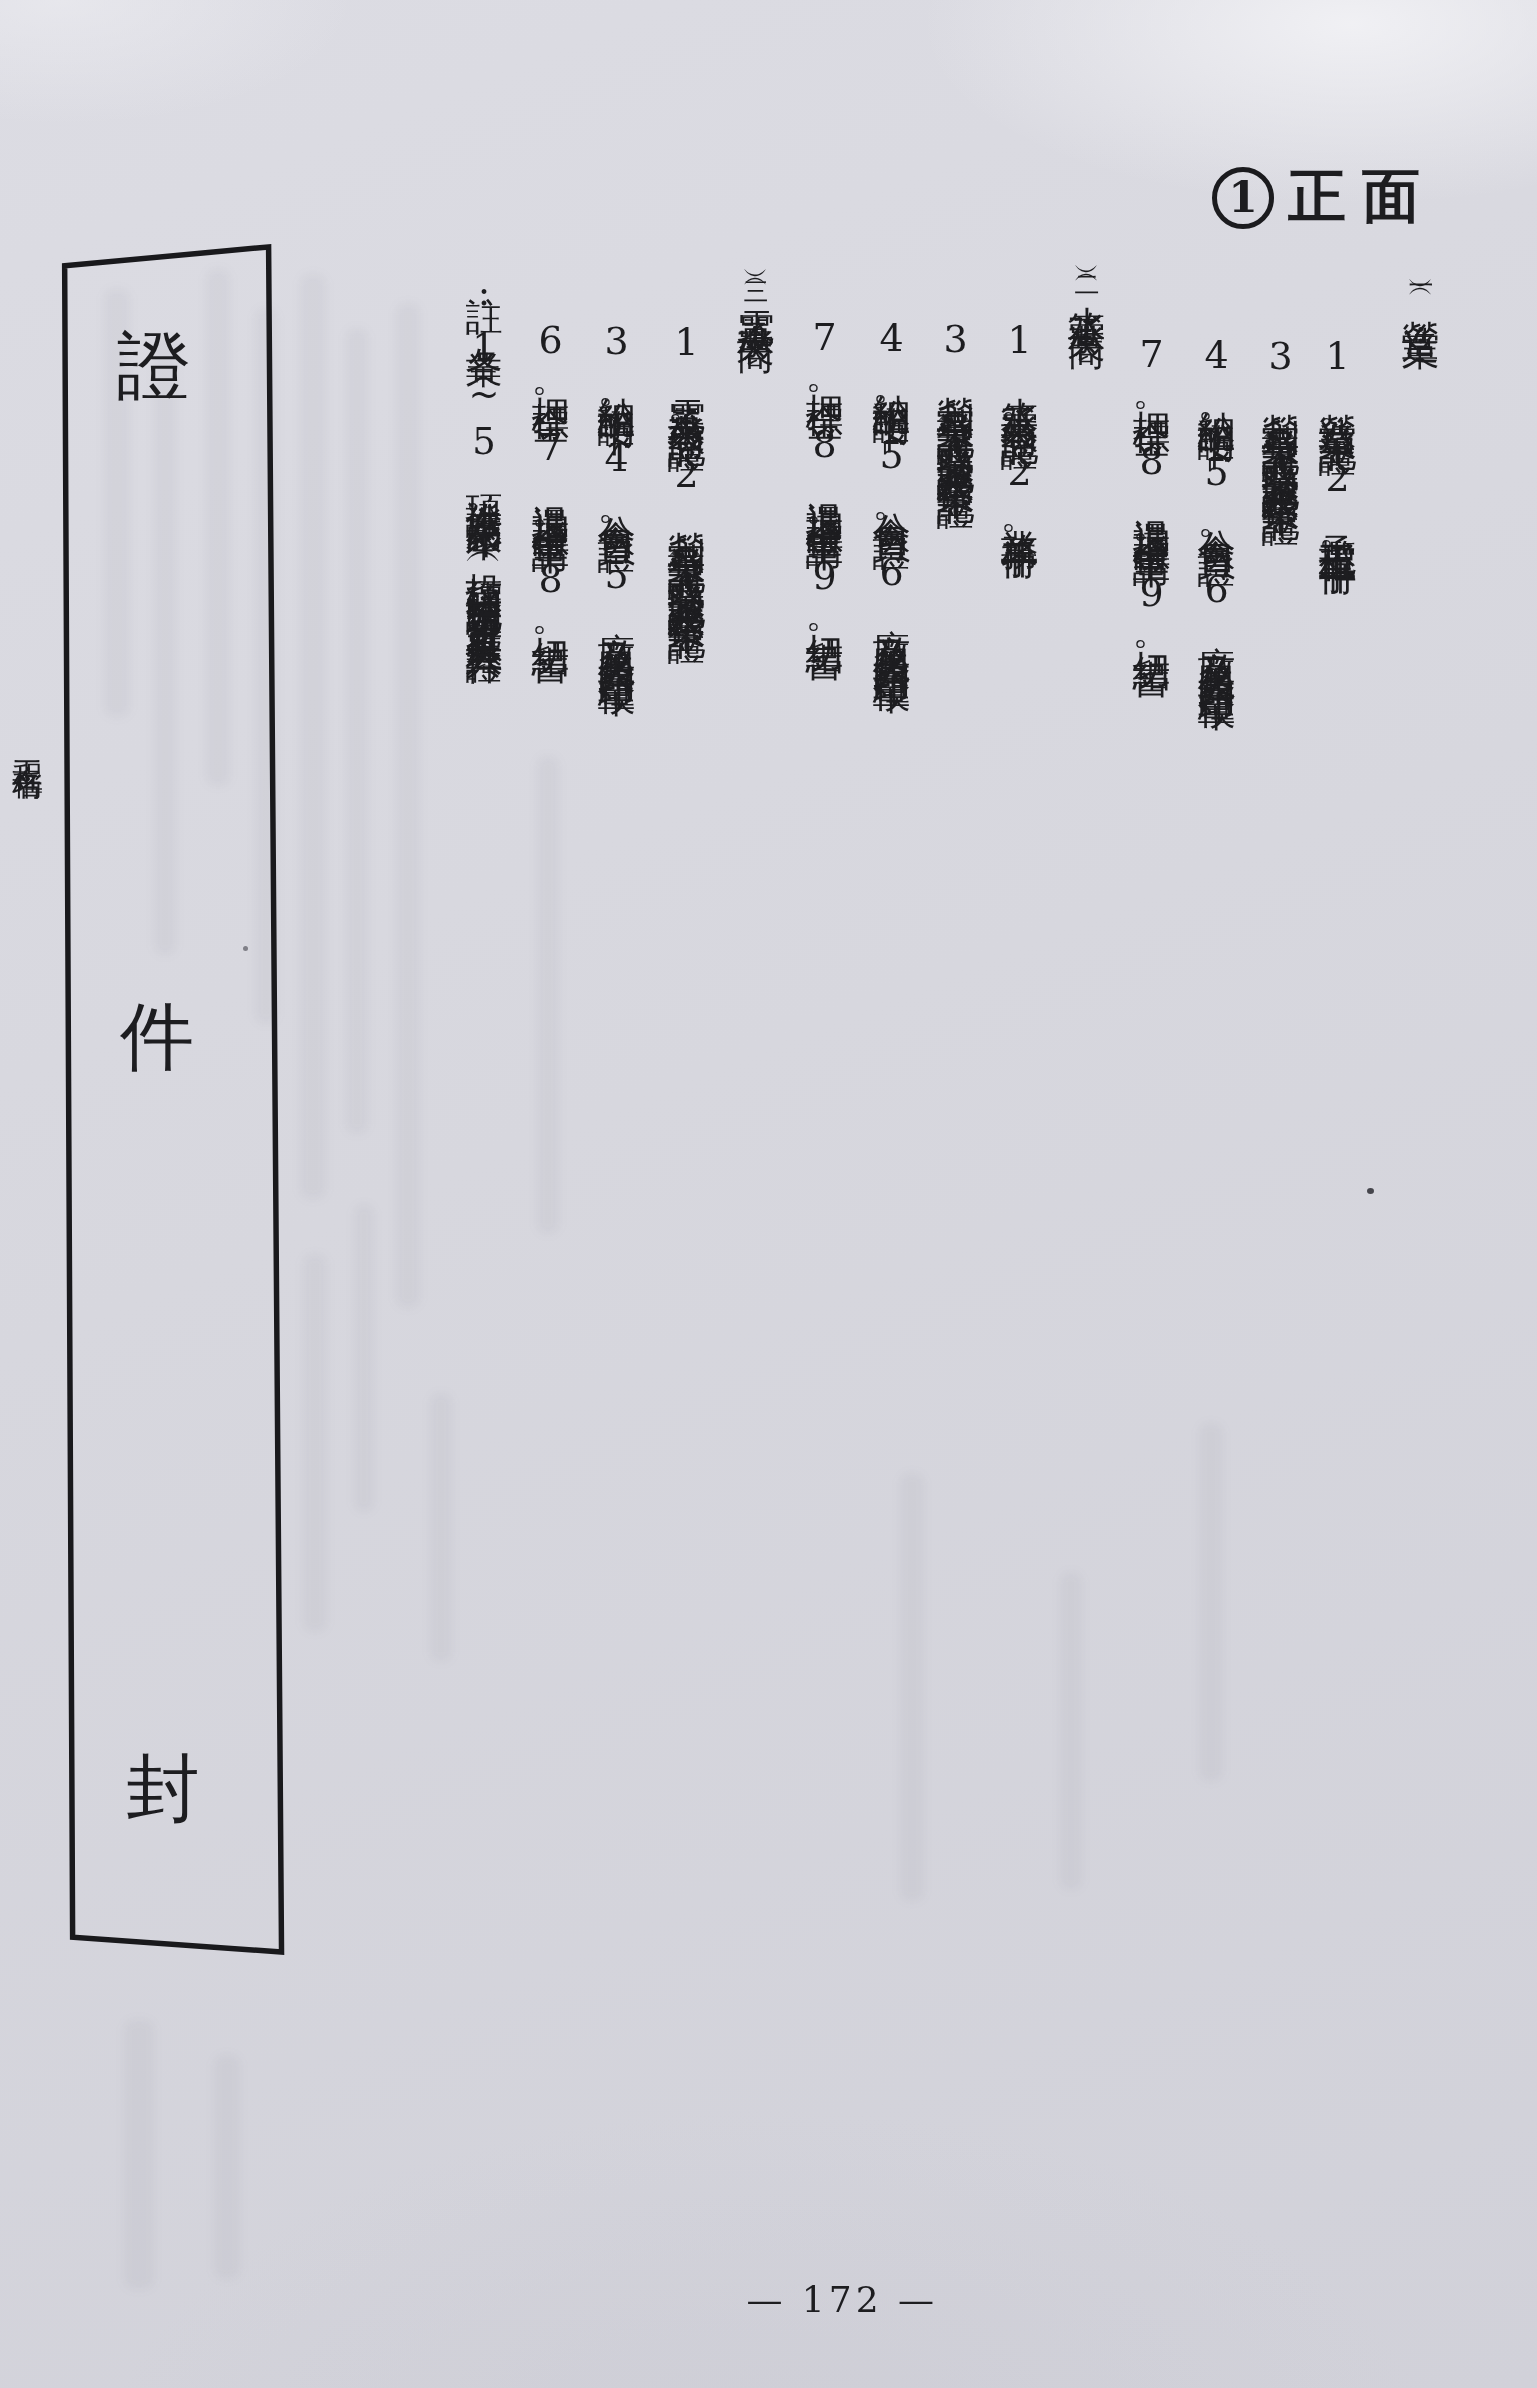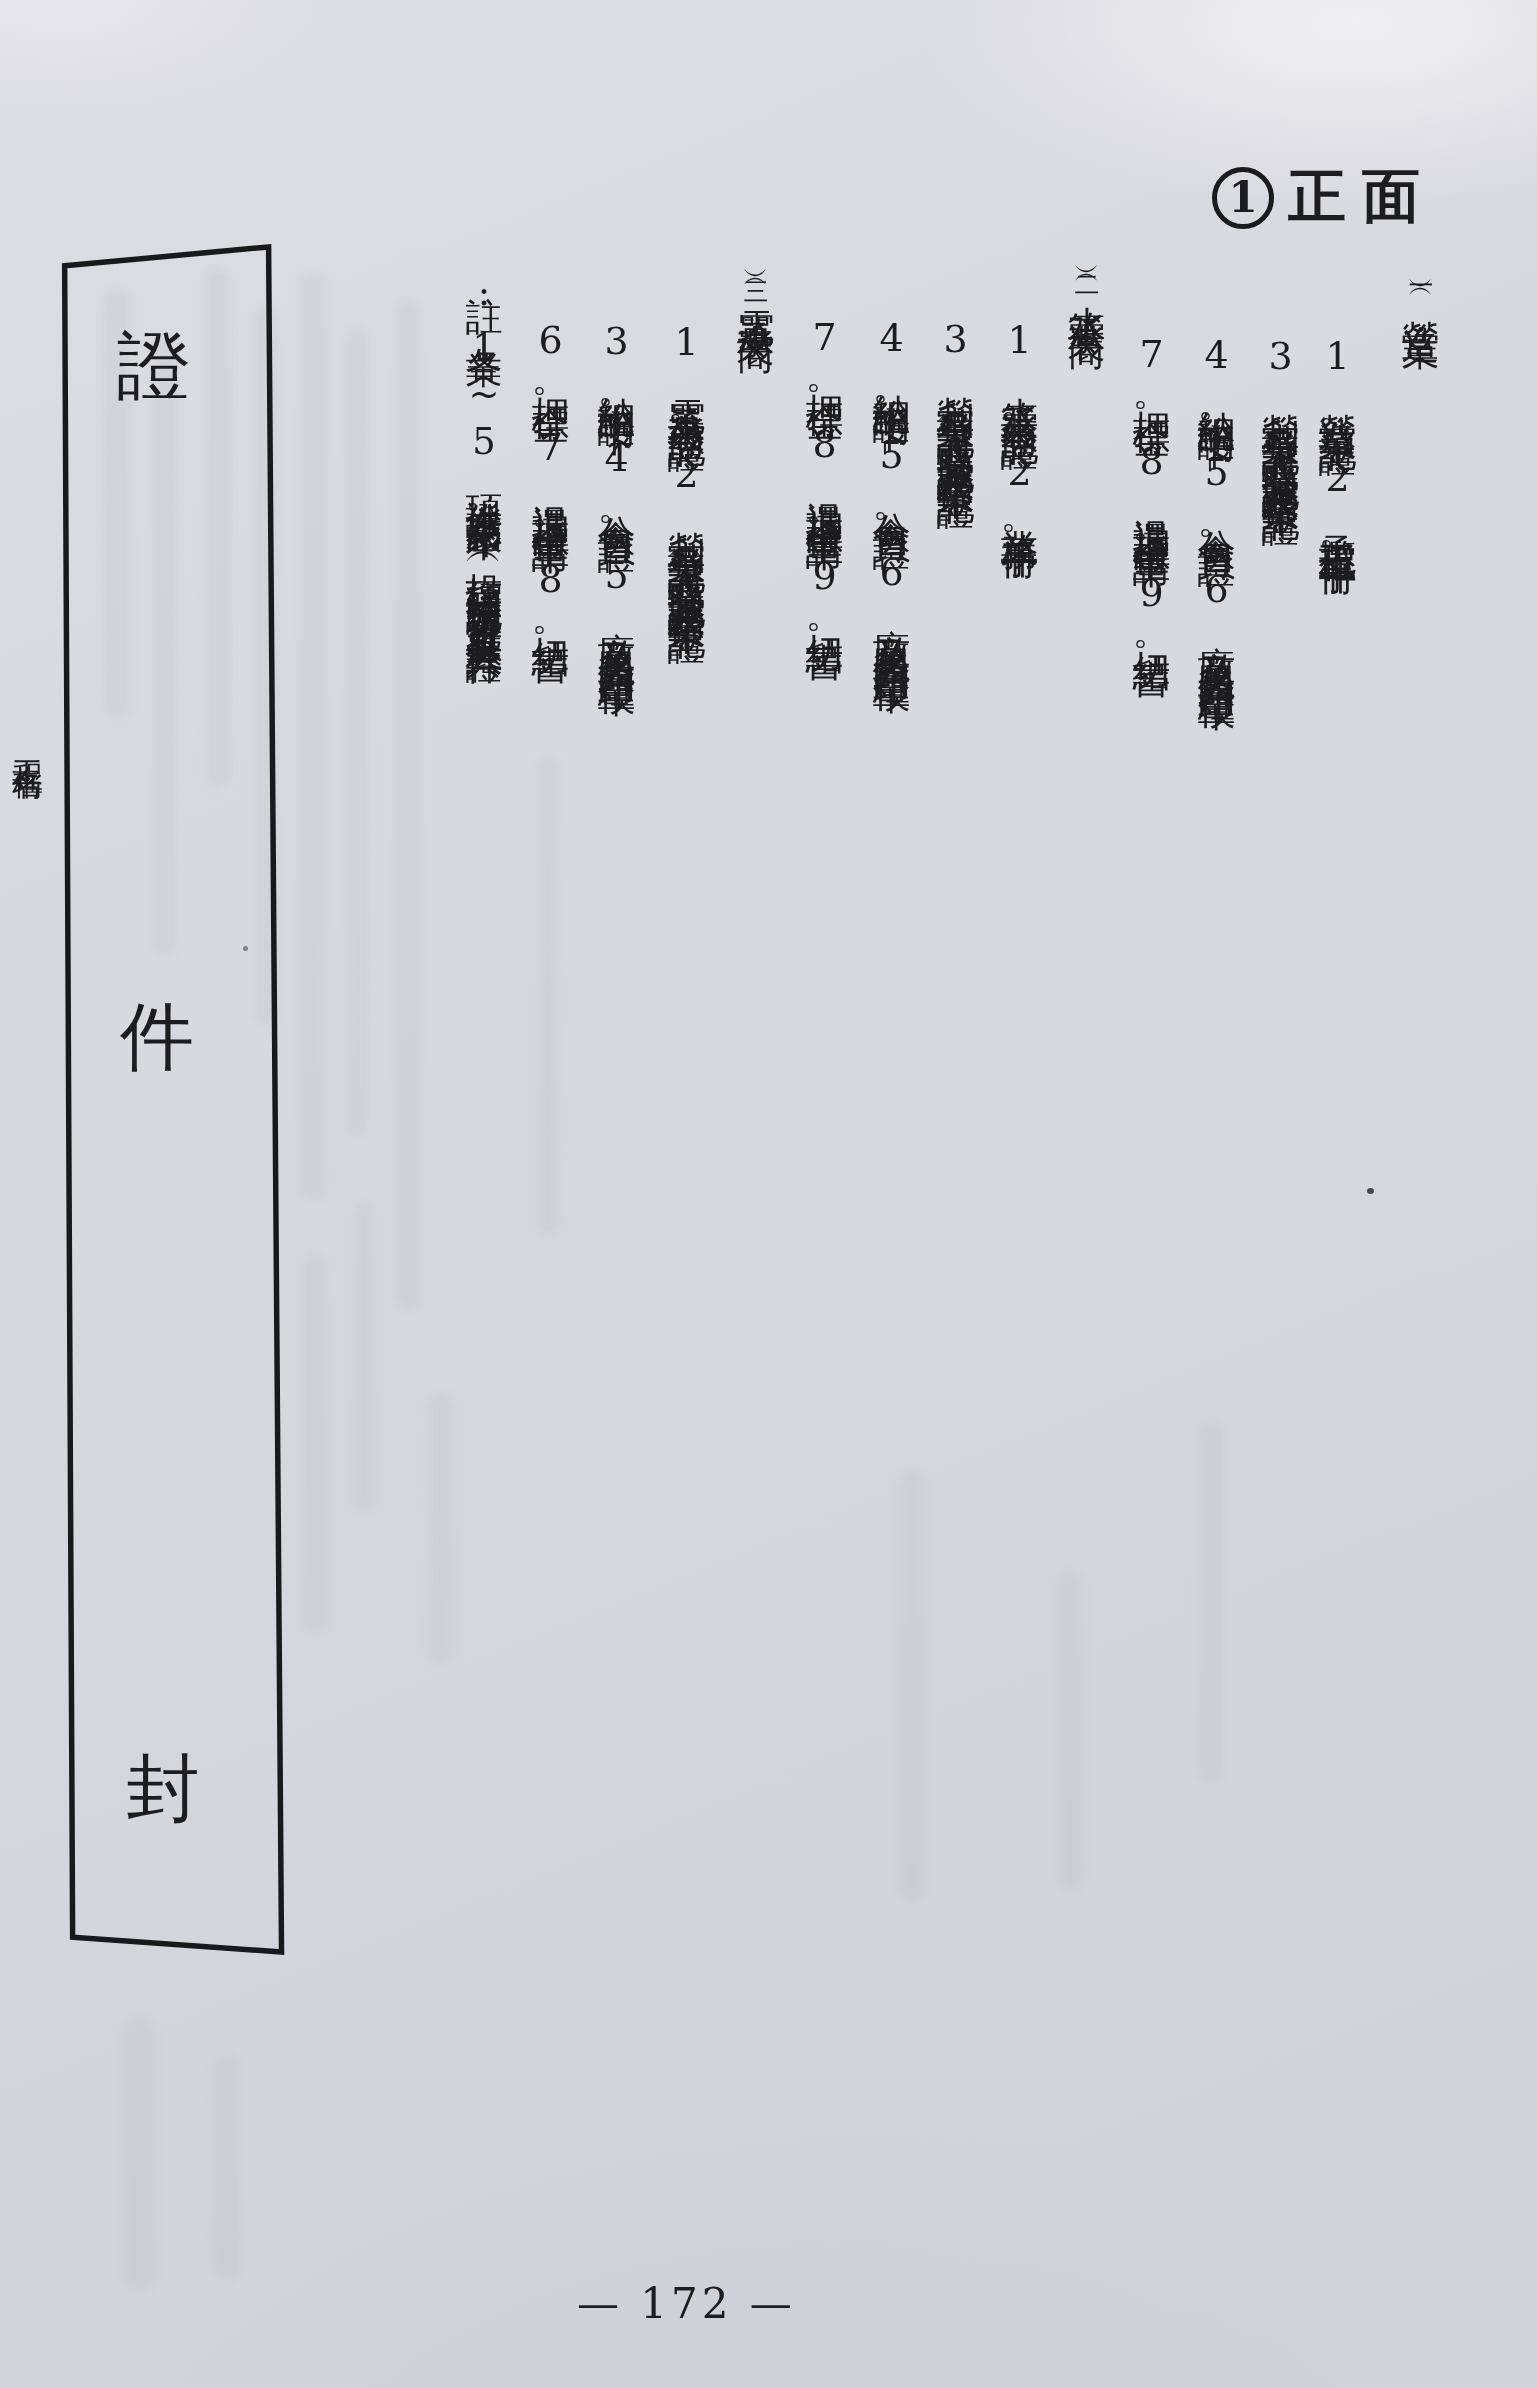--- a/index.html
+++ b/index.html
@@ -55,22 +55,22 @@
     width:62px;height:62px;
     border:5px solid #1b1b1e;border-radius:50%;
     display:flex;align-items:center;justify-content:center;
     font-size:42px;font-weight:bold;line-height:1;
   }
   .front-text{
     font-size:58px;font-weight:bold;letter-spacing:16px;line-height:1;
     padding-bottom:4px;
   }
   .page-num{
-    position:absolute;left:577px;top:2279px;width:338px;
-    text-align:left;font-size:42px;letter-spacing:4px;
+    position:absolute;left:600px;top:2279px;width:338px;
+    text-align:right;font-size:36px;letter-spacing:4px;
   }
   .envelope-svg{position:absolute;left:0;top:0;pointer-events:none;}
   .ghost{
     position:absolute;
     background:rgba(84,84,110,0.055);
     filter:blur(5px);
     border-radius:10px;
   }
   .speck{position:absolute;background:#45454c;border-radius:50%;}
 </style>

